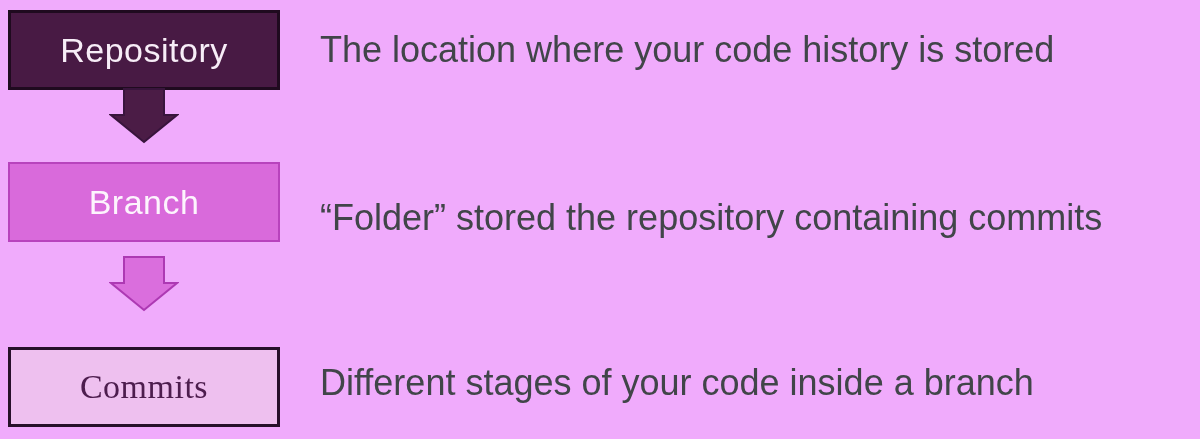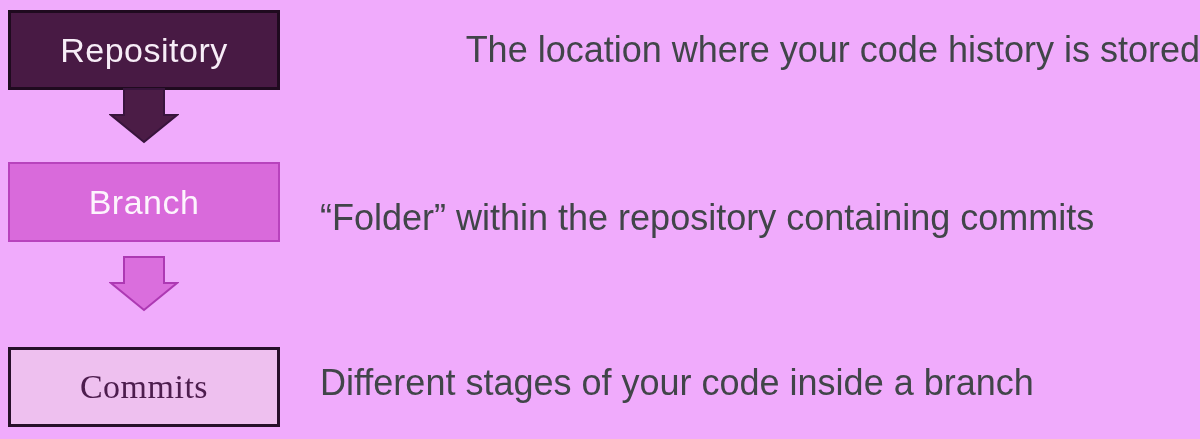--- a/index.html
+++ b/index.html
@@ -66,21 +66,21 @@
   }
   .desc {
     position: absolute;
     left: 320px;
     width: 880px;
     line-height: 48px;
     font-size: 36px;
     color: var(--description-text);
     white-space: nowrap;
   }
-  .desc-1 { top: 26px; text-align: right; }
+  .desc-1 { top: 26px; }
   .desc-2 { top: 194px; }
   .desc-3 { top: 359px; }
 </style>
 </head>
 <body>
 
 <div class="canvas">
 
   <div class="box box-repository">
     <span>Repository</span>
@@ -93,21 +93,21 @@
   <div class="desc desc-1">The location where your code history is stored</div>
 
   <div class="box box-branch">
     <span>Branch</span>
   </div>
 
   <svg class="arrow arrow-2" viewBox="0 0 70 56" aria-hidden="true">
     <polygon points="15,1 15,27 2,27 35,54 68,27 55,27 55,1"></polygon>
   </svg>
 
-  <div class="desc desc-2">“Folder” within the repository containing commits</div>
+  <div class="desc desc-2">“Folder” stored the repository containing commits</div>
 
   <div class="box box-commits">
     <span>Commits</span>
   </div>
 
   <div class="desc desc-3">Different stages of your code inside a branch</div>
 
 </div>
 
 </body></html>

